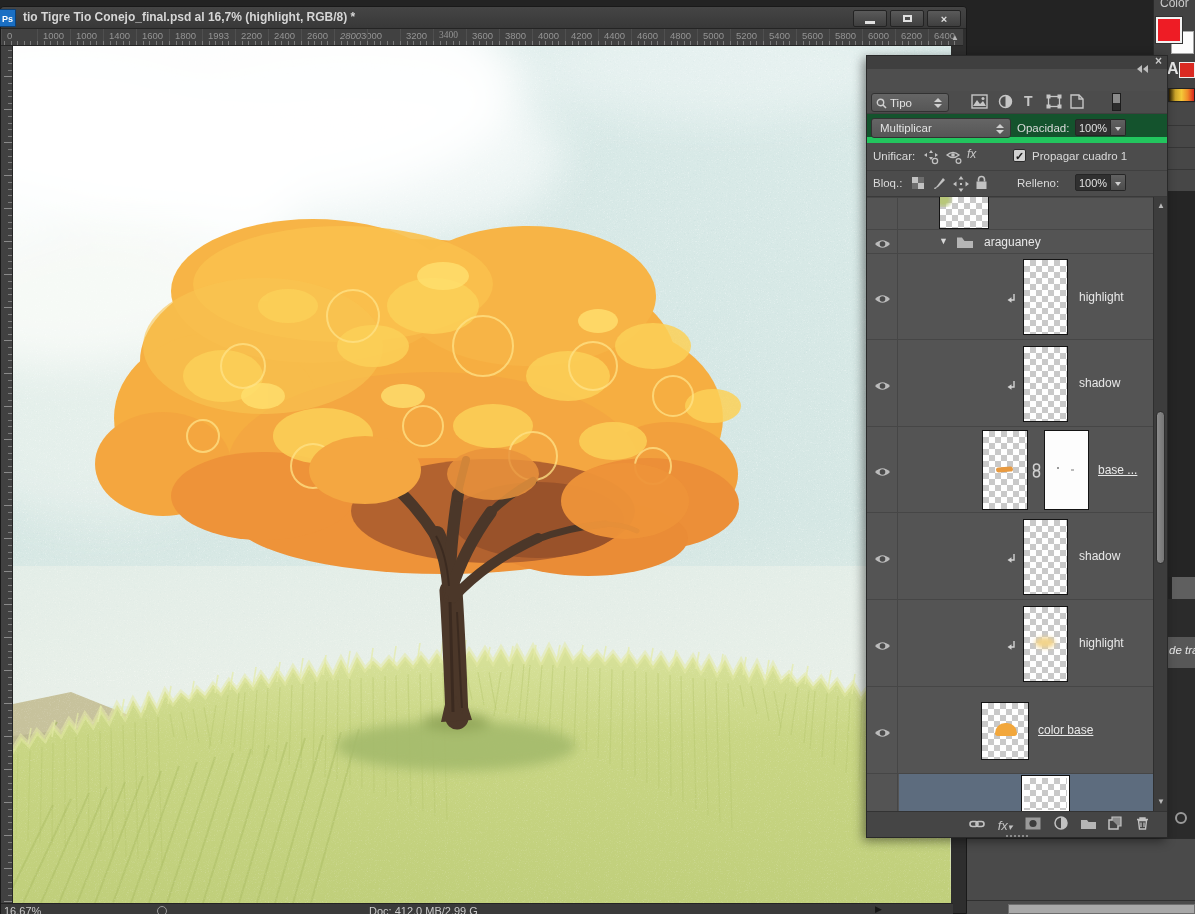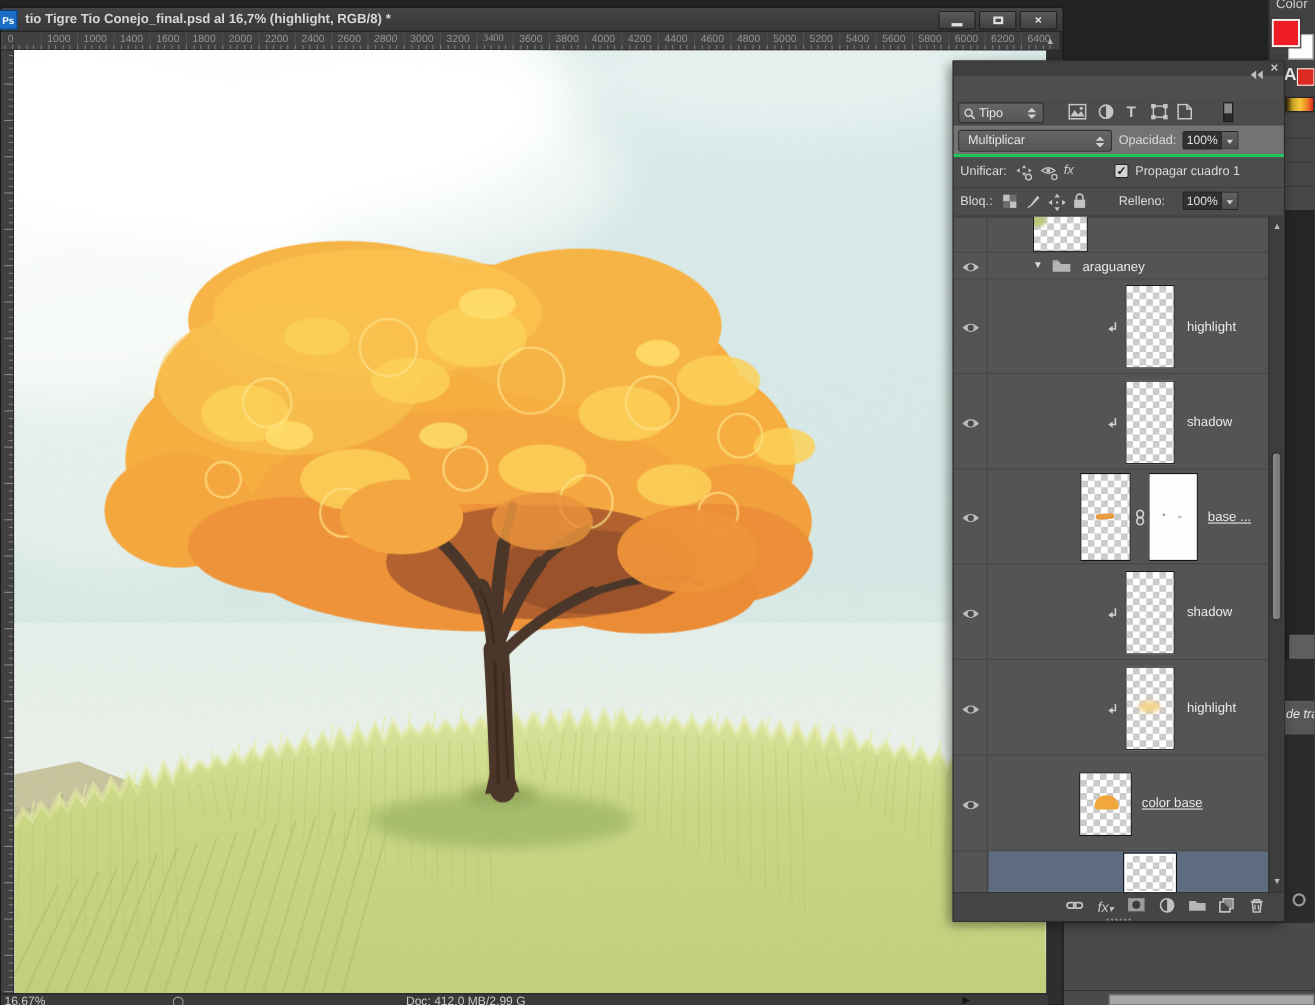--- a/index.html
+++ b/index.html
@@ -71,21 +71,21 @@
   .tri-l { display:inline-block; width:0; height:0; border-top:4px solid transparent; border-bottom:4px solid transparent; border-right:5px solid #bdbdbd; margin-right:1px;}
   #lp-close { left:288px; top:-2px; color:#c7c7c7; font-size:12px; font-weight:bold;}
   #lp-tabrow { left:0; top:13px; width:300px; height:22px; background:#3a3a3a; border-bottom:1px solid #2e2e2e;}
   #lp-tab { left:3px; top:1px; width:66px; height:21px; background:#555555; border:1px solid #2e2e2e; border-bottom:none;
     color:#e3e3e3; font-size:12px; text-align:left; padding:3px 0 0 8px; border-radius:3px 3px 0 0;}
   #lp-menu { left:276px; top:4px; color:#c9c9c9; font-size:10px; }
   #lp-menu .lines { font-size:13px; letter-spacing:-1px; }
 
   .lp-row { position:absolute; left:0; width:300px; }
   #lp-filter { top:35px; height:23px; background:#4c4c4c; border-bottom:1px solid #404040;}
-  #lp-blend { top:58px; height:29px; background:#737373; border-bottom:3px solid #22c55e;}
+  #lp-blend { top:58px; height:29px; background:#14532d; border-bottom:6px solid #22c55e;}
   #lp-unify { top:87px; height:28px; background:#4c4c4c; border-bottom:1px solid #404040;}
   #lp-lock { top:115px; height:26px; background:#4c4c4c; border-bottom:1px solid #3a3a3a;}
 
   .dropdown { position:absolute; background:linear-gradient(#656565,#565656); border:1px solid #323232;
     border-radius:3px; color:#e2e2e2; font-size:11.5px; }
   .updown { position:absolute; right:6px; }
   .updown i { display:block; width:0; height:0; border-left:4px solid transparent; border-right:4px solid transparent; }
   .updown .u { border-bottom:4px solid #cfcfcf; margin-bottom:2px;}
   .updown .d { border-top:4px solid #cfcfcf; }
   .lp-label { position:absolute; font-size:11.5px; color:#dadada; }
@@ -166,31 +166,31 @@
         <span class="rlabel" style="left: 42px;">1000</span>
         <div class="sep" style="left: 36px;"></div>
         <span class="rlabel" style="left: 75px;">1000</span>
         <div class="sep" style="left: 69px;"></div>
         <span class="rlabel" style="left: 108px;">1400</span>
         <div class="sep" style="left: 102px;"></div>
         <span class="rlabel" style="left: 141px;">1600</span>
         <div class="sep" style="left: 135px;"></div>
         <span class="rlabel" style="left: 174px;">1800</span>
         <div class="sep" style="left: 168px;"></div>
-        <span class="rlabel" style="left: 207px;">2000</span>
+        <span class="rlabel" style="left: 207px;">1993</span>
         <div class="sep" style="left: 201px;"></div>
         <span class="rlabel" style="left: 240px;">2200</span>
         <div class="sep" style="left: 234px;"></div>
         <span class="rlabel" style="left: 273px;">2400</span>
         <div class="sep" style="left: 267px;"></div>
         <span class="rlabel" style="left: 306px;">2600</span>
         <div class="sep" style="left: 300px;"></div>
         <span class="rlabel" style="left: 339px; font-style: italic;">2800</span>
         <div class="sep" style="left: 333px;"></div>
-        <span class="rlabel" style="left: 372px;">3000</span>
+        <span class="rlabel" style="left: 360px;">3000</span>
         <div class="sep" style="left: 366px;"></div>
         <span class="rlabel" style="left: 405px;">3200</span>
         <div class="sep" style="left: 399px;"></div>
         <span class="rlabel" style="left: 438px; font-family: Liberation Serif, serif;">3400</span>
         <div class="sep" style="left: 432px;"></div>
         <span class="rlabel" style="left: 471px;">3600</span>
         <div class="sep" style="left: 465px;"></div>
         <span class="rlabel" style="left: 504px;">3800</span>
         <div class="sep" style="left: 498px;"></div>
         <span class="rlabel" style="left: 537px;">4000</span>

